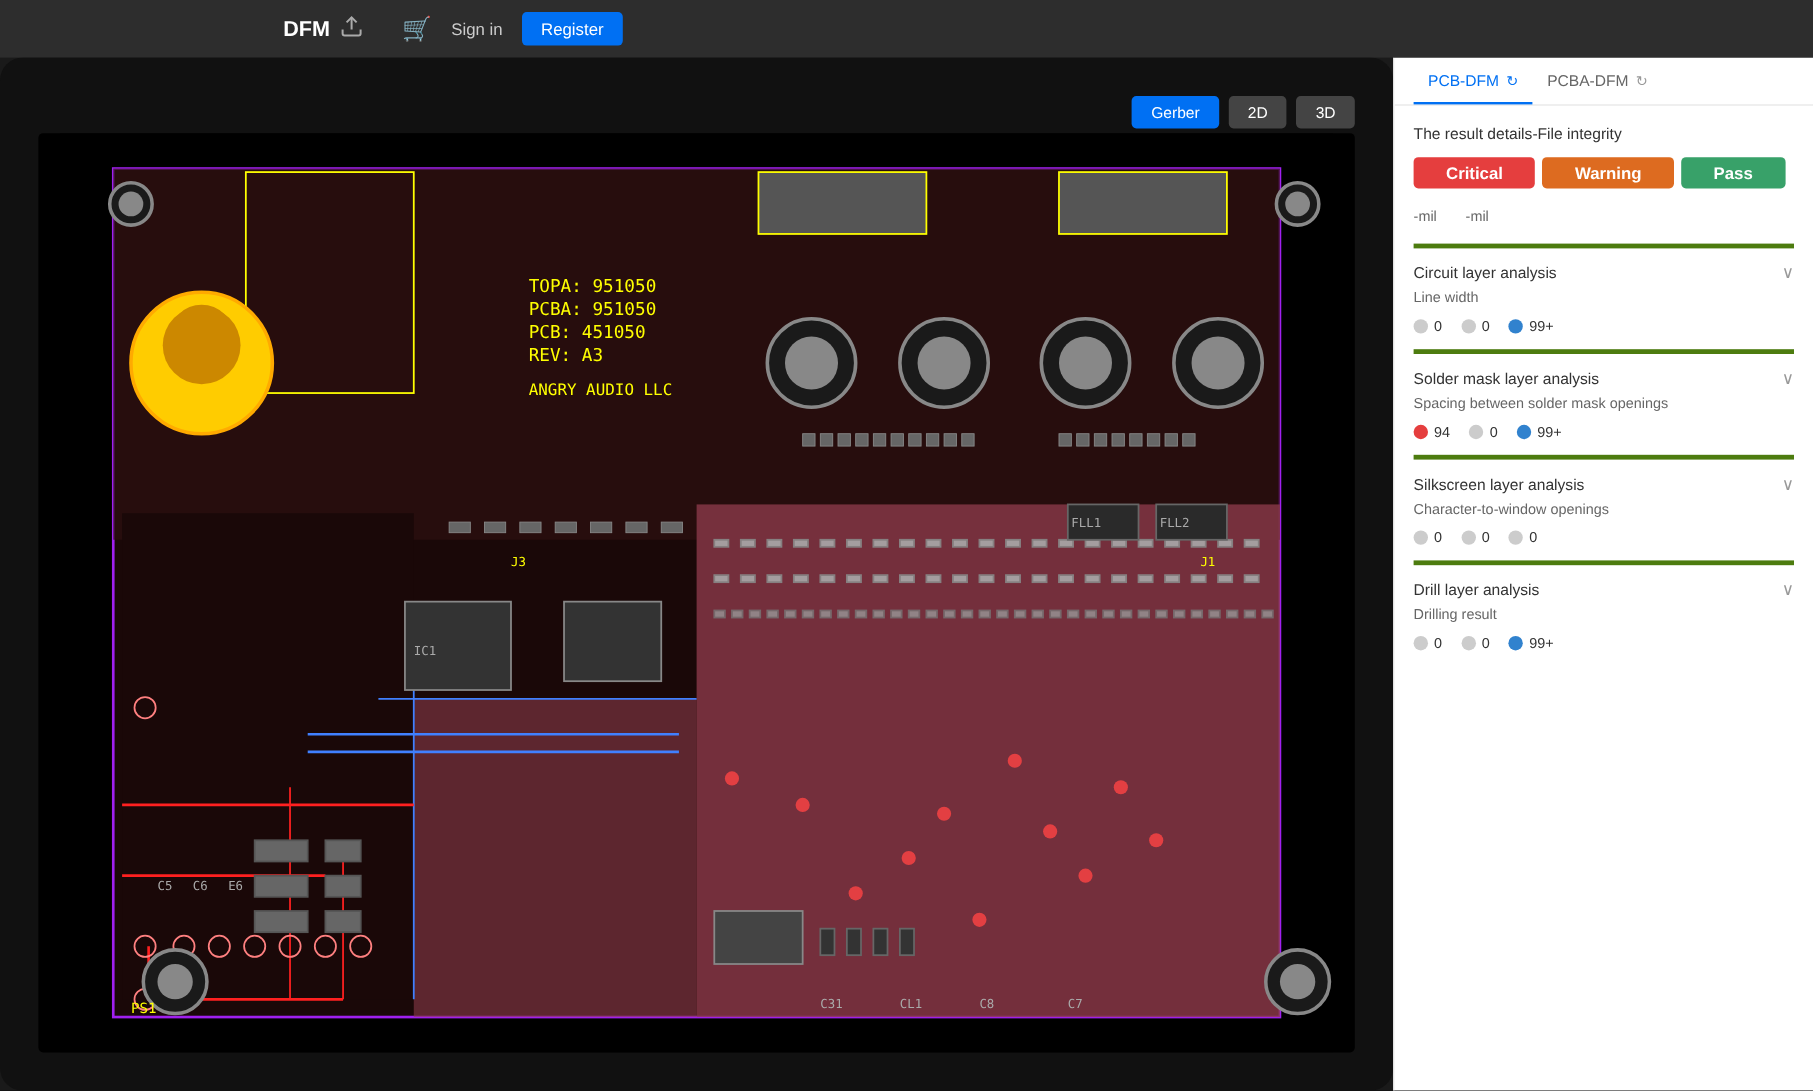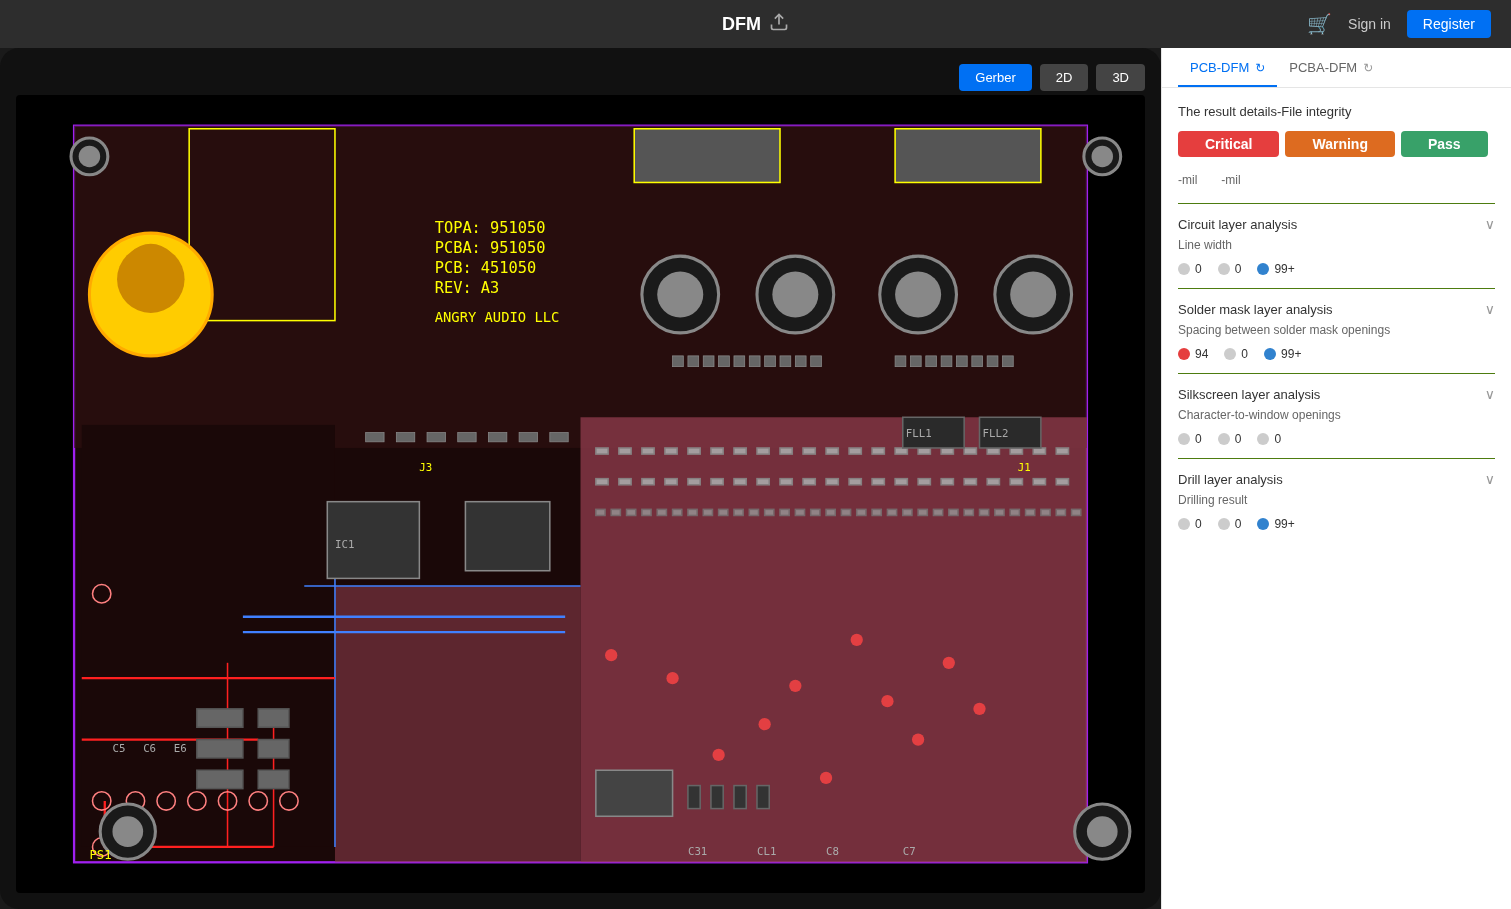--- a/index.html
+++ b/index.html
@@ -13,21 +13,21 @@
       display: flex;
       flex-direction: column;
     }
 
     
     .top-nav {
       background: #2d2d2d;
       height: 48px;
       display: flex;
       align-items: center;
-      justify-content: space-between;
+      justify-content: flex-start;
       padding: 0 20px;
       flex-shrink: 0;
       gap: 16px;
     }
     .nav-left { width: 200px; }
     .nav-center {
       display: flex;
       align-items: center;
       gap: 8px;
     }
@@ -72,21 +72,21 @@
       flex: 1;
       overflow: hidden;
     }
 
     
     .pcb-area {
       flex: 1;
       background: #111;
       display: flex;
       flex-direction: column;
-      padding: 16px;
+      padding: 32px;
       gap: 4px;
       border-radius: 19px;
     }
     .viewer-toolbar {
       display: flex;
       gap: 8px;
       justify-content: flex-end;
     }
     .view-btn {
       background: #444;
@@ -183,21 +183,21 @@
       display: flex;
       gap: 24px;
       margin-bottom: 16px;
       font-size: 12px;
       color: #666;
     }
     .mil-item { display: flex; align-items: center; gap: 4px; }
 
     
     .analysis-section {
-      border-top: 1px solid #4d7c0f;
+      border-top: 4px solid #4d7c0f;
       padding: 12px 0;
     }
     .section-header {
       display: flex;
       justify-content: space-between;
       align-items: center;
       cursor: pointer;
       margin-bottom: 6px;
     }
     .section-title {

